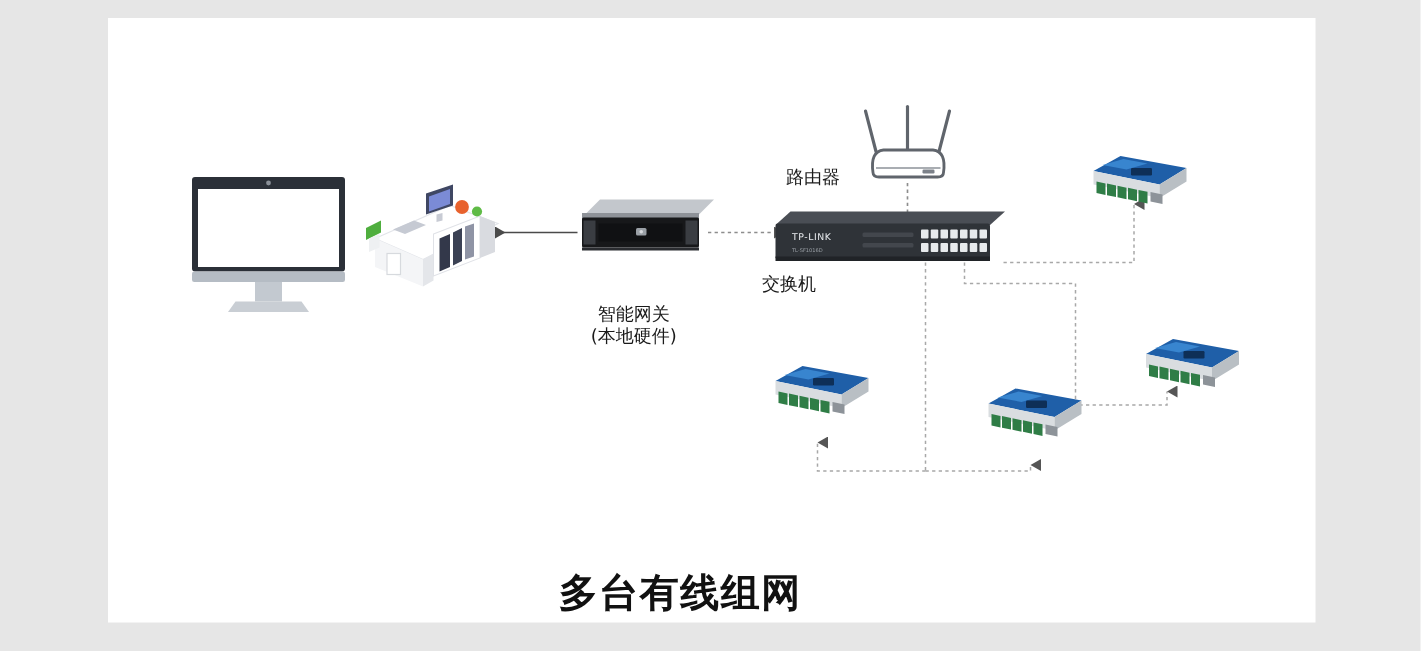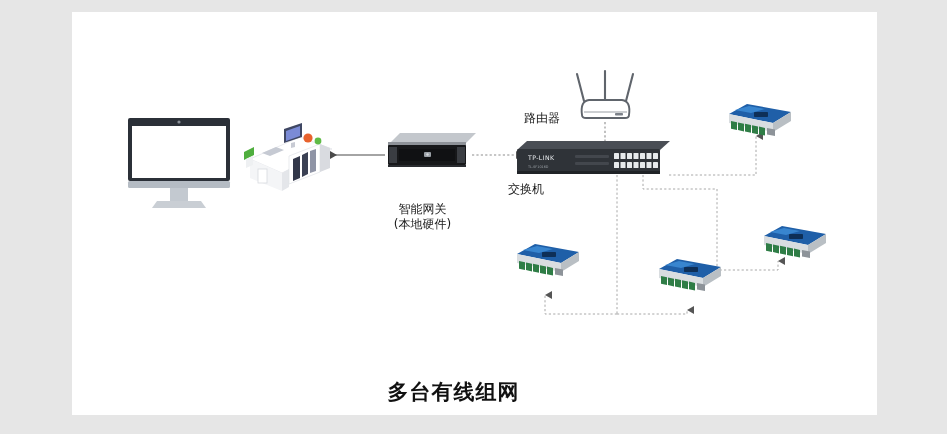--- a/index.html
+++ b/index.html
@@ -13,21 +13,21 @@
   #card{
     position:absolute;left:72px;top:12px;width:805px;height:403px;
     background:#ffffff;
   }
   .lbl{
     position:absolute;color:#1a1a1a;text-align:center;
     font-size:12px;line-height:15px;white-space:nowrap;
   }
   #caption{
     position:absolute;left:0;top:366px;width:763px;text-align:center;
-    font-size:21px;font-weight:bold;color:#111;letter-spacing:1px;
+    font-size:26px;font-weight:bold;color:#111;letter-spacing:1px;
   }
   svg{position:absolute;left:0;top:0;overflow:visible;}
   .node{position:absolute;}
 </style>
 </head>
 <body>
 
 <div id="canvas">
   <div id="card">
 

